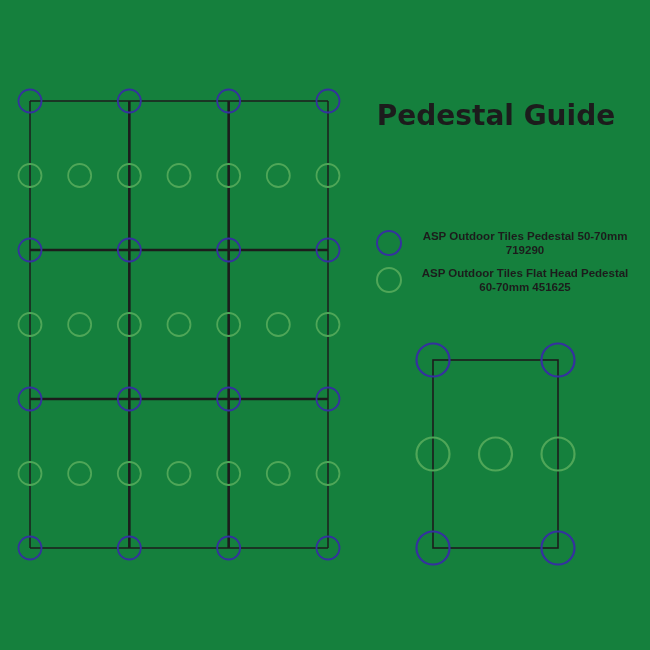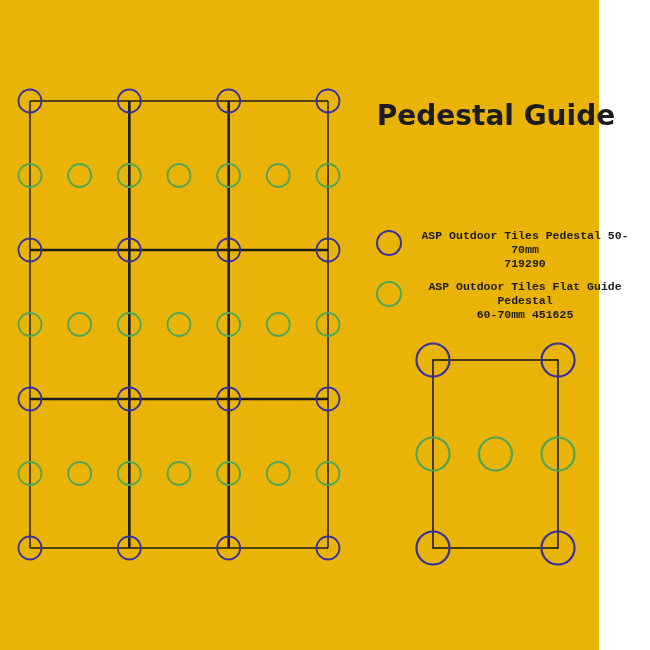--- a/index.html
+++ b/index.html
@@ -6,23 +6,23 @@
     margin: 0;
     padding: 0;
     width: 650px;
     height: 650px;
     background: #ffffff;
     overflow: hidden;
     font-family: "DejaVu Sans", sans-serif;
   }
   .page {
     position: relative;
-    width: 599px;
+    width: 650px;
     height: 650px;
-    background: #eab308;
+    background: #15803d;
   }
   #diagram {
     position: absolute;
     left: 0;
     top: 0;
   }
   .title {
     position: absolute;
     left: 351px;
     top: 99px;
@@ -55,21 +55,21 @@
     width: 22px;
     height: 22px;
     border-radius: 50%;
     border: 2.2px solid #333;
     background: transparent;
     margin-top: 1px;
   }
   .legend-text {
     flex: 1;
     text-align: center;
-    font-family: Liberation Mono, monospace;
+    font-family: Liberation Sans, sans-serif;
     font-weight: bold;
     font-size: 11.5px;
     line-height: 14px;
     color: #1c1c1c;
   }
 </style>
 </head>
 <body>
 
 <div class="page">
@@ -138,19 +138,19 @@
     <div class="legend-item">
       <span class="legend-circle" style="border-color: rgb(53, 49, 159);"></span>
       <span class="legend-text">
         <span>ASP Outdoor Tiles Pedestal 50-70mm</span><br>
         <span>719290</span>
       </span>
     </div>
     <div class="legend-item">
       <span class="legend-circle" style="border-color: rgb(79, 166, 88);"></span>
       <span class="legend-text">
-        <span>ASP Outdoor Tiles Flat Guide Pedestal</span><br>
+        <span>ASP Outdoor Tiles Flat Head Pedestal</span><br>
         <span>60-70mm 451625</span>
       </span>
     </div>
   </div>
 
 </div>
 
 </body></html>

